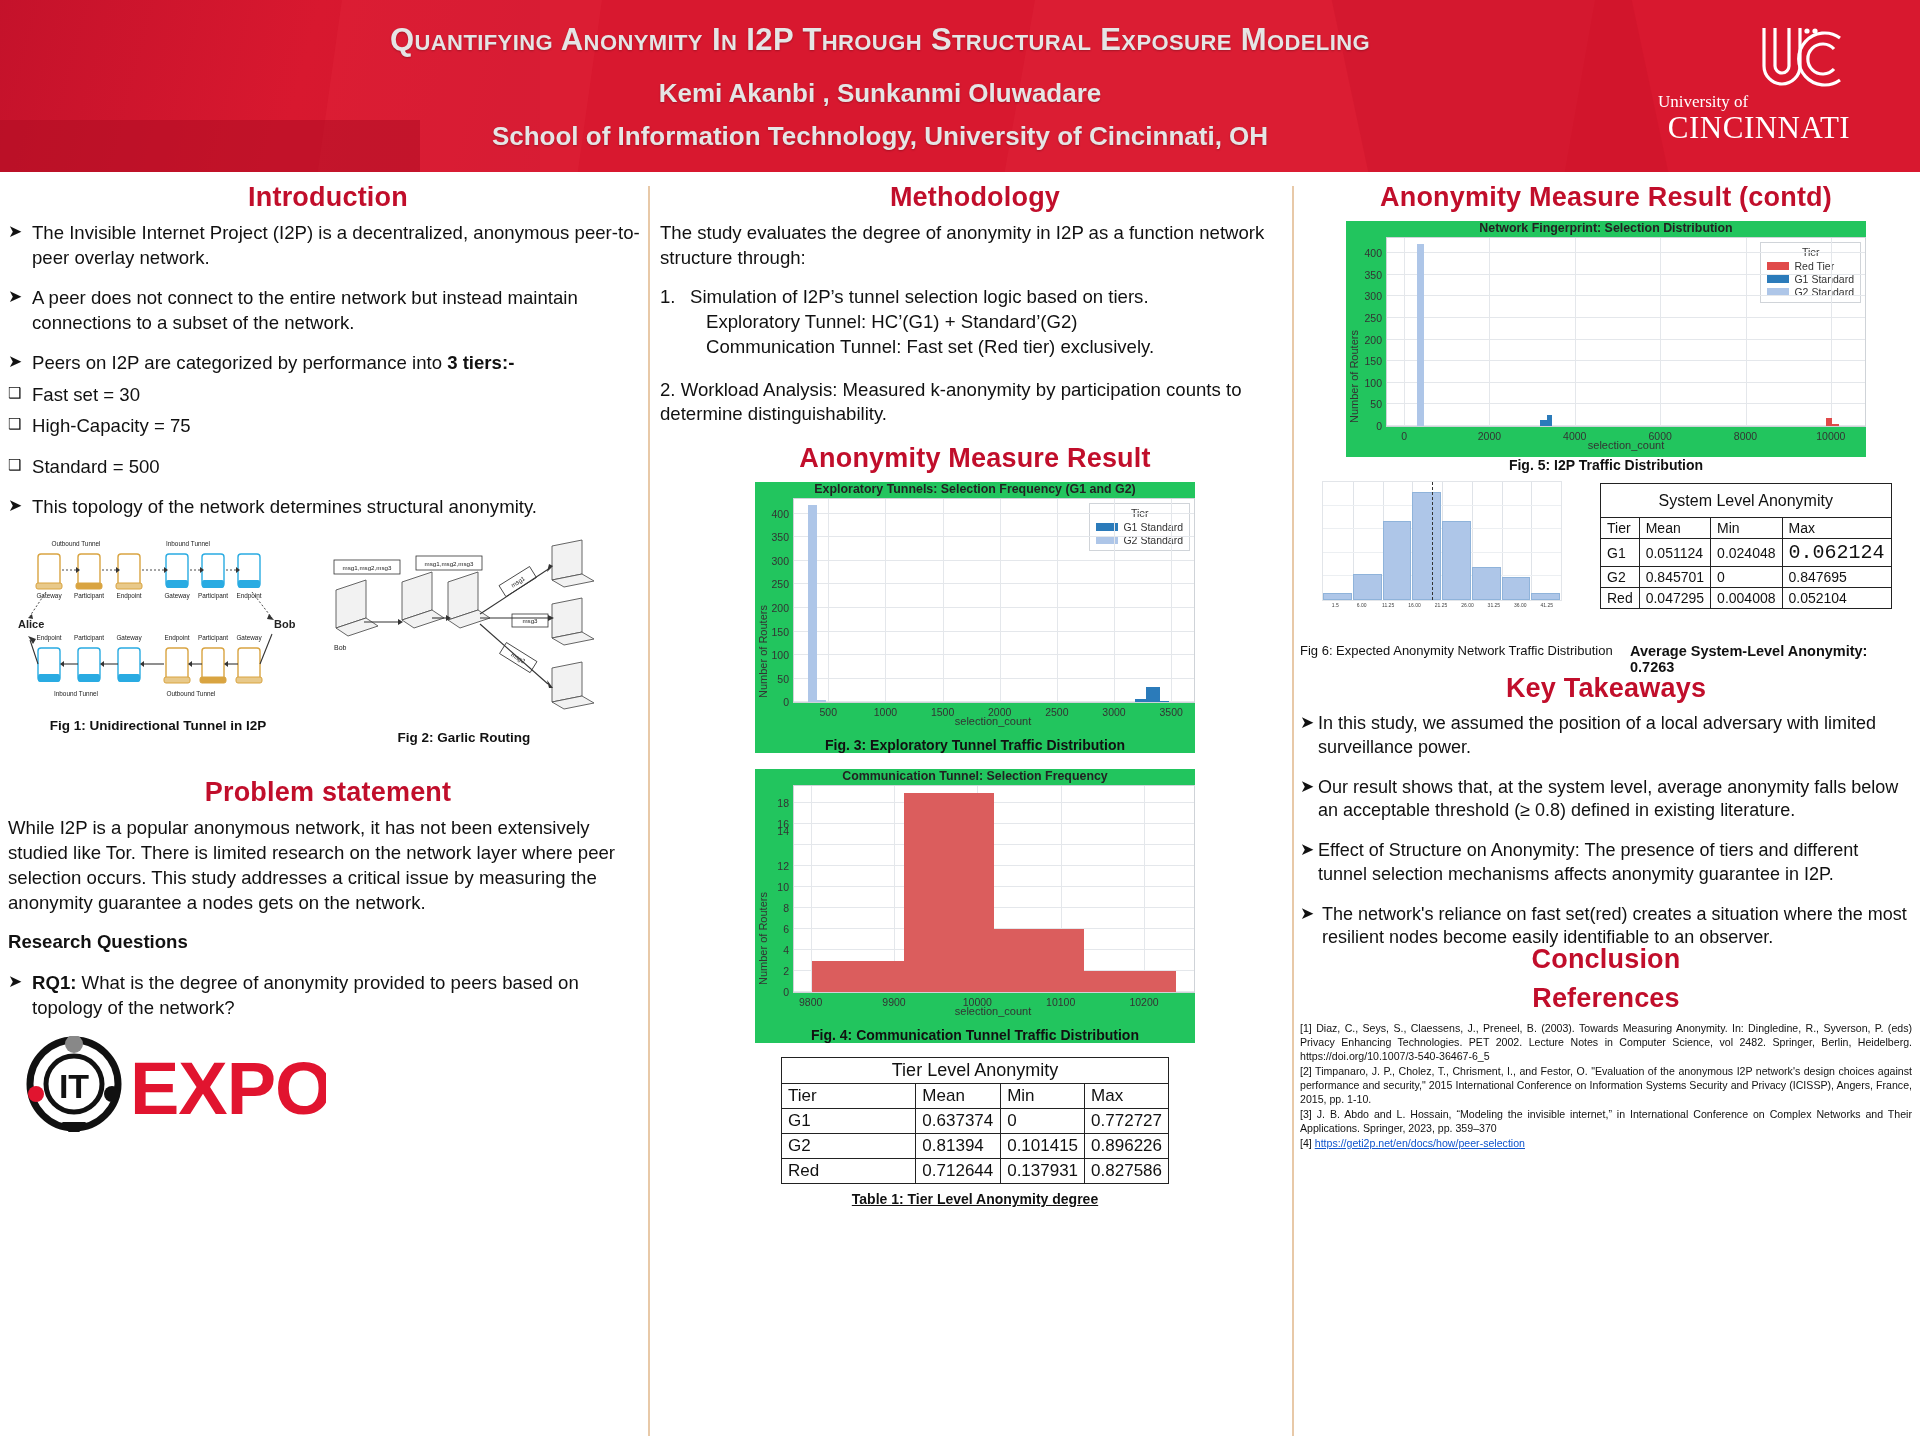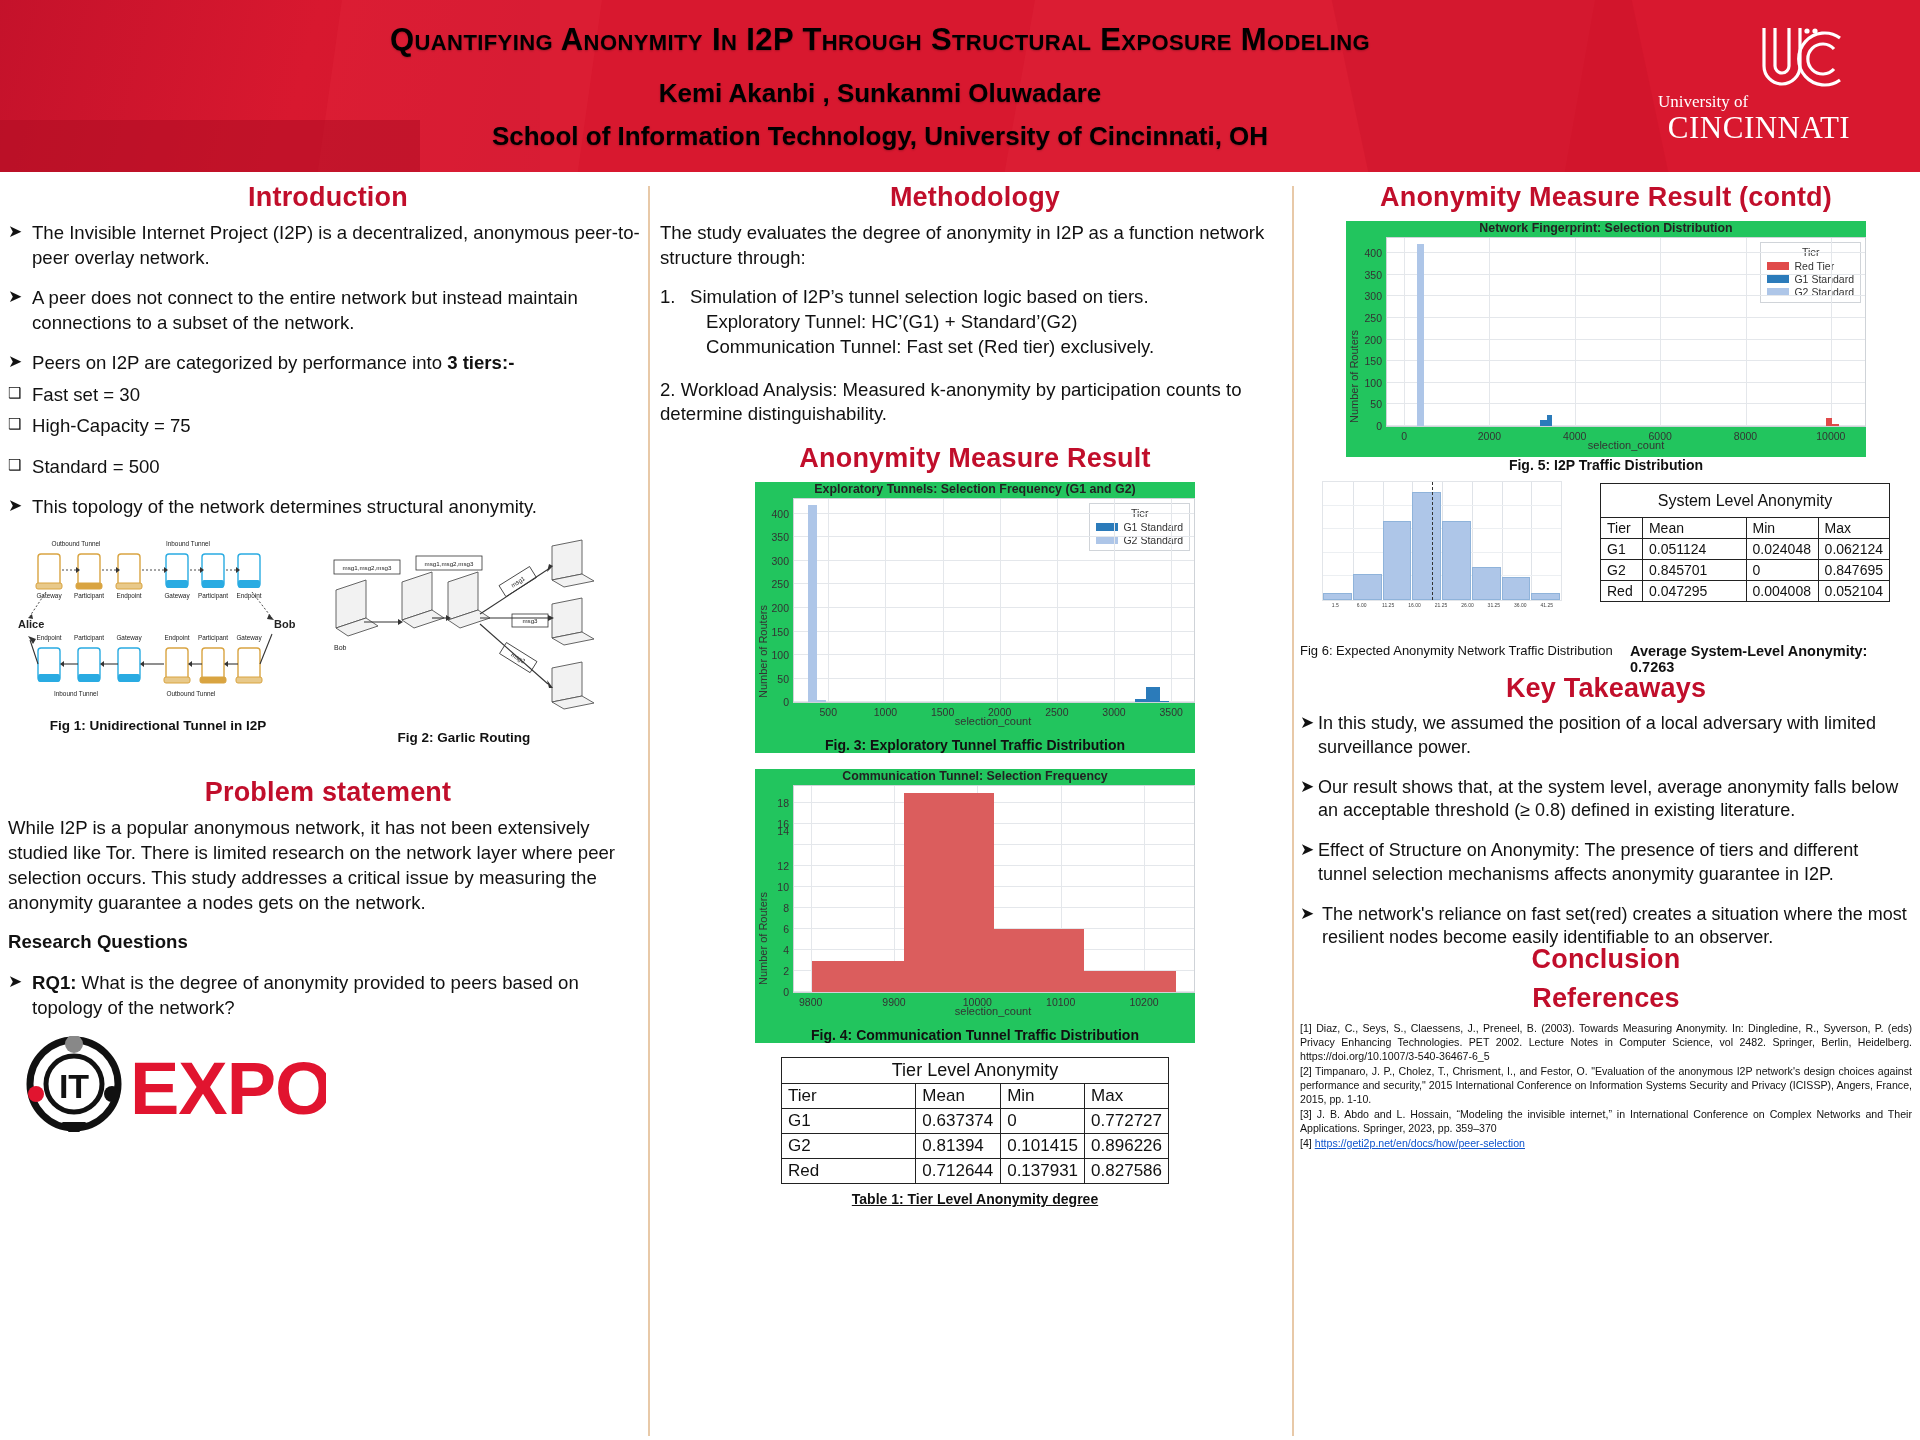--- a/index.html
+++ b/index.html
@@ -33,21 +33,21 @@
   .header .band-d {
     position:absolute; left:1350px; top:0px; width:300px; height:172px;
     background:#c81028; opacity:.35; transform:skewX(12deg);
   }
   .header .band-e {
     position:absolute; left:0px; top:120px; width:420px; height:60px;
     background:#b00f24; opacity:.55;
   }
   .header-text {
     position:absolute; left:0; top:22px; width:1760px; text-align:center;
-    color:#000000;
+    color:#e5e5e5;
   }
   .title-main {
     font-size:31px; font-weight:bold; letter-spacing:.4px;
     font-variant:small-caps; text-transform:capitalize;
     text-shadow:0 1px 2px rgba(0,0,0,.25);
     line-height:1.15;
   }
   .title-authors {
     margin-top:20px; font-size:26px; font-weight:bold;
     text-shadow:0 1px 2px rgba(0,0,0,.25);
@@ -625,21 +625,21 @@
       <tr>
         <td style="width:42px;font-size:14px;">Tier</td>
         <td style="width:104px;font-size:14px;">Mean</td>
         <td style="width:72px;font-size:14px;">Min</td>
         <td style="font-size:14px;">Max</td>
       </tr>
       <tr>
         <td style="font-size:14px;">G1</td>
         <td style="font-size:14px;">0.051124</td>
         <td style="font-size:14px;">0.024048</td>
-        <td style="font-size:14px;">0.062124</td>
+        <td style="font-size:20px;font-family:Liberation Mono, monospace;">0.062124</td>
       </tr>
       <tr>
         <td style="font-size:14px;">G2</td>
         <td style="font-size:14px;">0.845701</td>
         <td style="font-size:14px;">0</td>
         <td style="font-size:14px;">0.847695</td>
       </tr>
       <tr>
         <td style="font-size:14px;">Red</td>
         <td style="font-size:14px;">0.047295</td>

